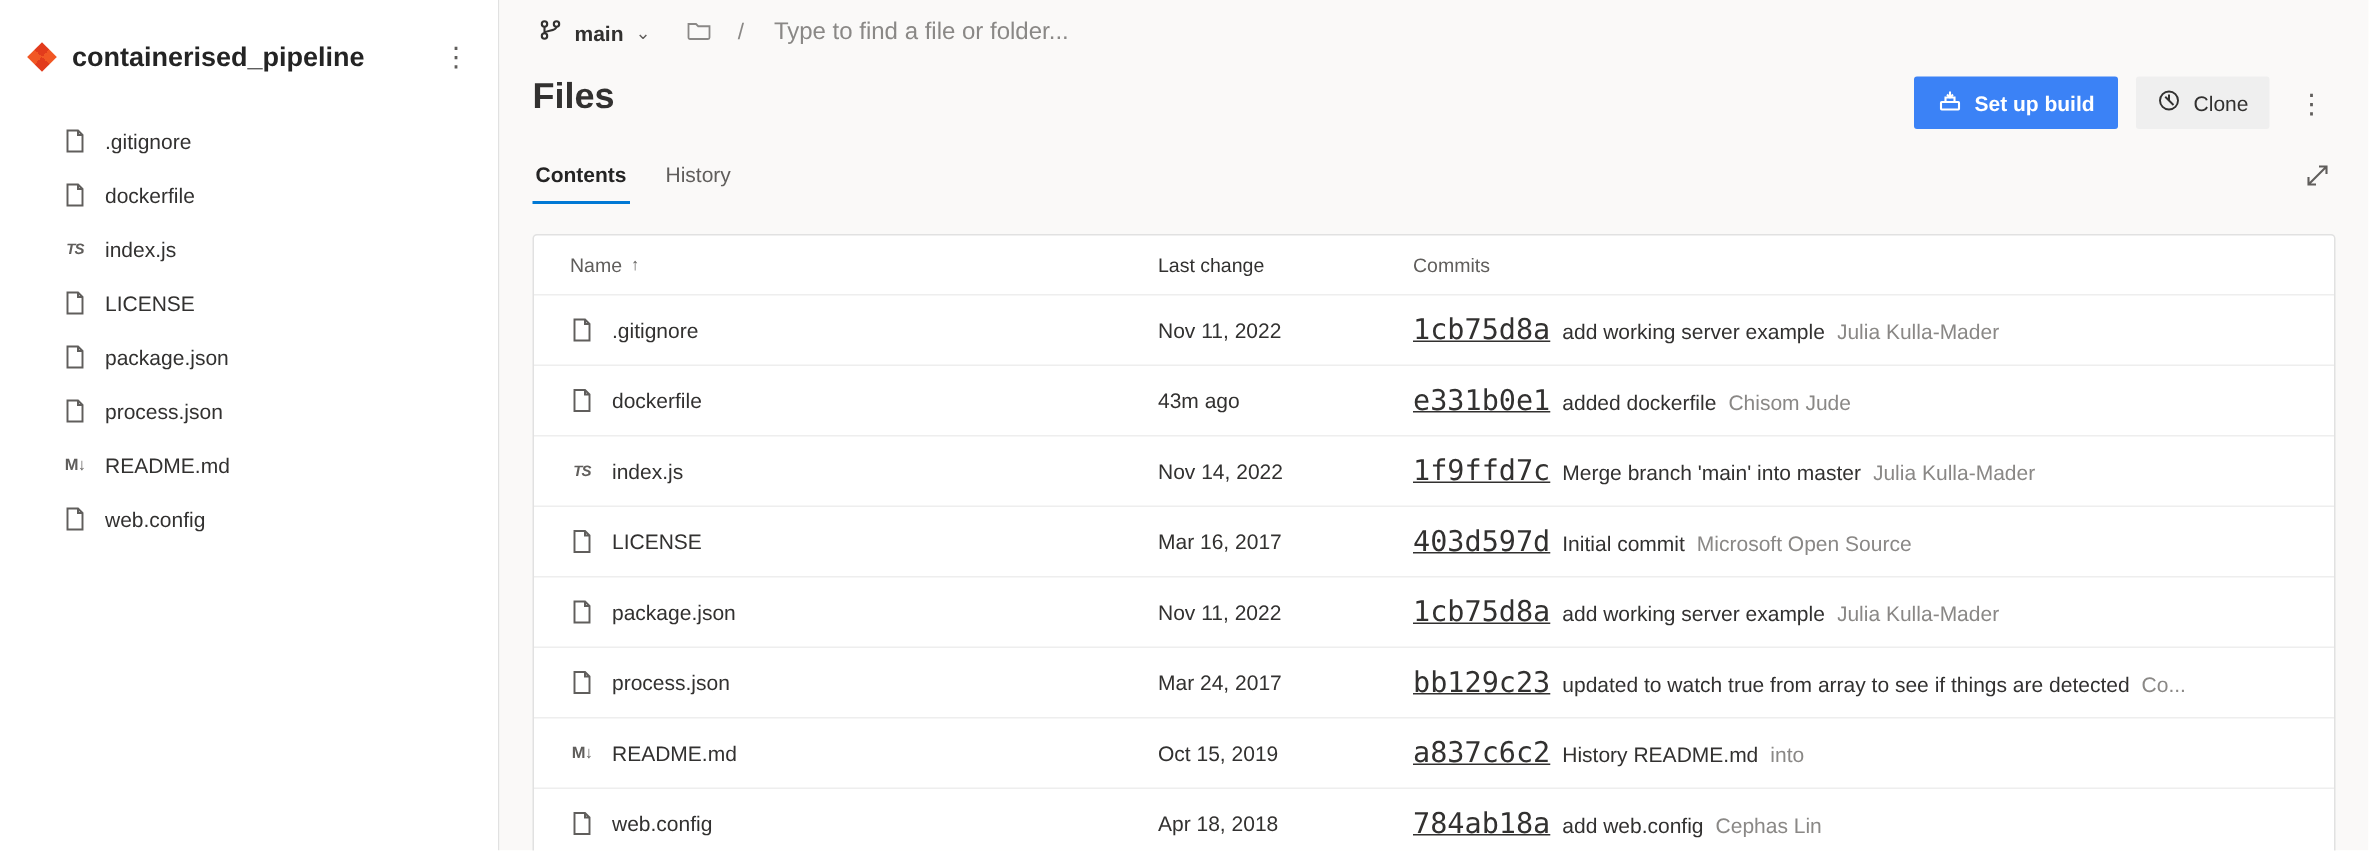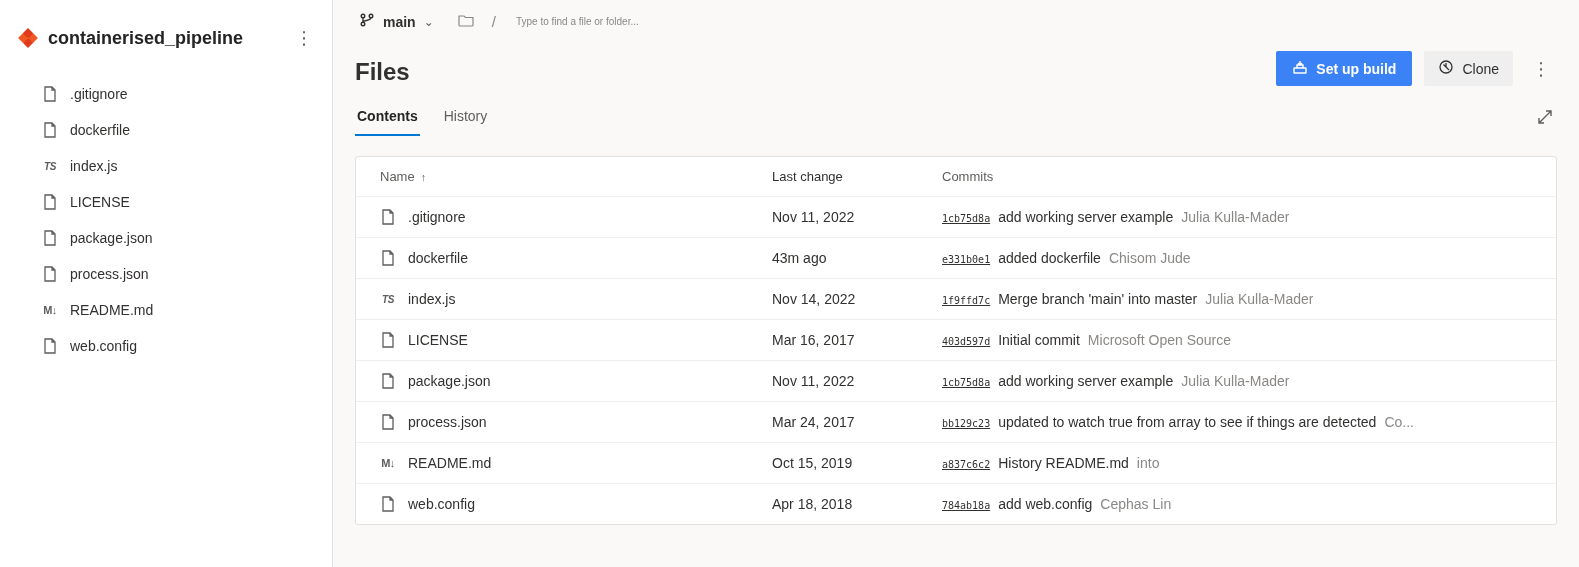--- a/index.html
+++ b/index.html
@@ -104,30 +104,30 @@
       padding: 4px 6px;
     }
     .branch-icon svg { stroke: #323130; fill: none; stroke-width: 1.4; }
     .branch-name { font-weight: 600; font-size: 14px; }
     .chev { font-size: 12px; color: #605e5c; }
     .folder-icon { color: #8a8886; }
     .slash { color: #8a8886; font-size: 15px; }
     .path-input {
       border: none;
       background: transparent;
-      font-size: 10px;
+      font-size: 16px;
       color: #323130;
       outline: none;
       flex: 1;
       padding: 4px 2px;
     }
     .path-input::placeholder { color: #8a8886; }
     .title-row {
       display: flex;
-      align-items: flex-end;
+      align-items: flex-start;
       justify-content: space-between;
       padding: 8px 22px 10px 22px;
     }
     .title-row h1 { font-size: 24px; font-weight: 600; }
     .title-actions { display: flex; align-items: center; gap: 12px; }
     .btn-primary {
       background: #3b82f6;
       color: #fff;
       border: none;
       padding: 8px 16px;
@@ -198,21 +198,21 @@
       padding: 12px 24px;
       border-top: 1px solid #eee;
       font-size: 14px;
       cursor: pointer;
     }
     .col-name { width: 392px; display: flex; align-items: center; gap: 12px; }
     .col-last { width: 170px; color: #323130; }
     .col-commit { flex: 1; display: flex; align-items: baseline; gap: 8px; min-width: 0; overflow: hidden; white-space: nowrap; text-overflow: ellipsis;}
     .commit-hash {
       font-family: Menlo, Consolas, monospace;
-      font-size: 10px;
+      font-size: 19px;
       text-decoration: underline;
       color: #323130;
       flex-shrink: 0;
     }
     .commit-msg { color: #323130; white-space: nowrap; }
     .commit-author { color: #8a8886; white-space: nowrap; overflow: hidden; text-overflow: ellipsis; }
   </style>
 </head>
 <body>
 

